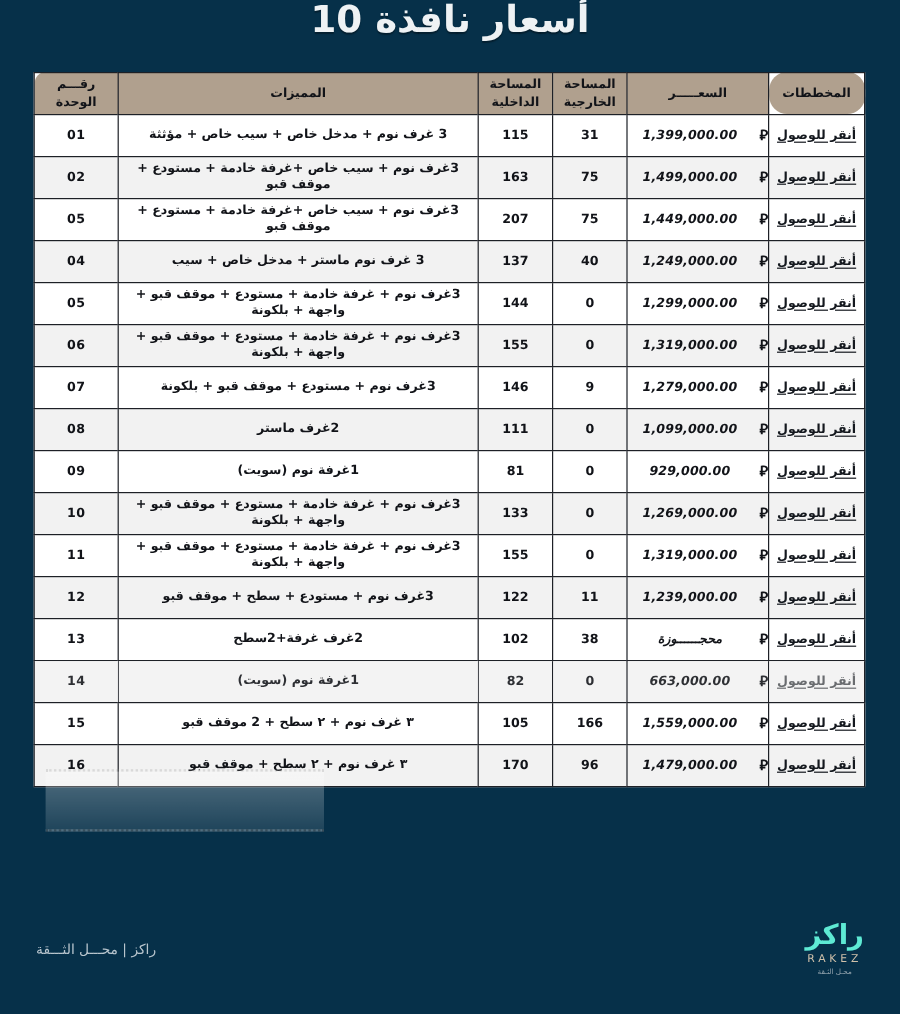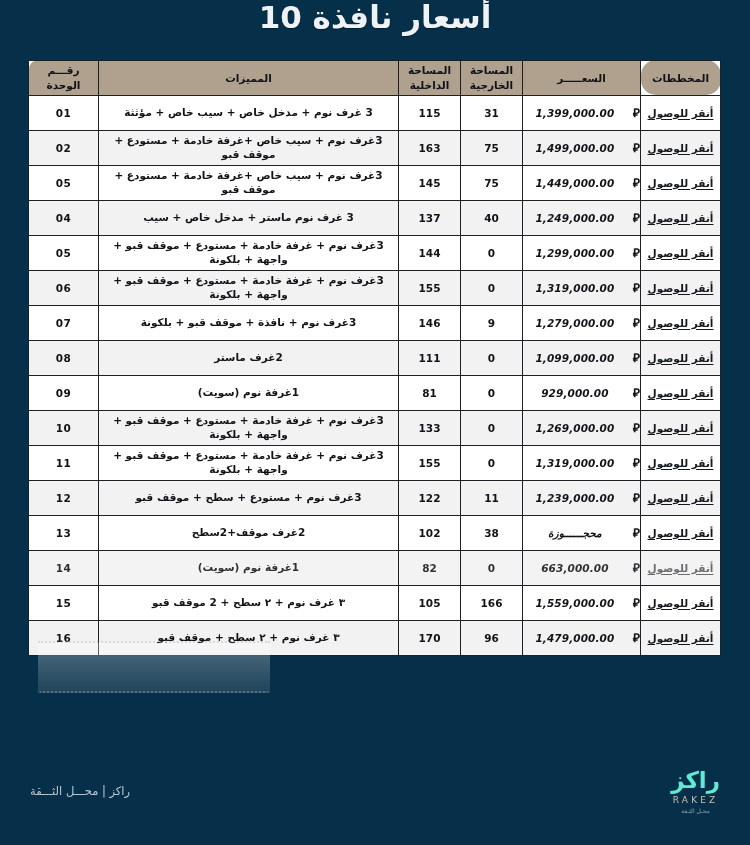--- a/index.html
+++ b/index.html
@@ -272,21 +272,21 @@
         </tr>
         <tr>
           <td class="plans-cell"><span class="plan-link">أنقر للوصول</span></td>
           <td class="price-cell">
             <span class="price-inner">
               <span class="riyal-symbol">⃁</span>
               <span class="price-amount">1,449,000.00</span>
             </span>
           </td>
           <td class="area-cell">75</td>
-          <td class="area-cell">145</td>
+          <td class="area-cell">207</td>
           <td class="features-cell">3غرف نوم + سيب خاص +غرفة خادمة + مستودع + موقف قبو</td>
           <td class="unit-cell">05</td>
         </tr>
         <tr>
           <td class="plans-cell"><span class="plan-link">أنقر للوصول</span></td>
           <td class="price-cell">
             <span class="price-inner">
               <span class="riyal-symbol">⃁</span>
               <span class="price-amount">1,249,000.00</span>
             </span>
@@ -325,21 +325,21 @@
         <tr>
           <td class="plans-cell"><span class="plan-link">أنقر للوصول</span></td>
           <td class="price-cell">
             <span class="price-inner">
               <span class="riyal-symbol">⃁</span>
               <span class="price-amount">1,279,000.00</span>
             </span>
           </td>
           <td class="area-cell">9</td>
           <td class="area-cell">146</td>
-          <td class="features-cell">3غرف نوم + نافذة + موقف قبو + بلكونة</td>
+          <td class="features-cell">3غرف نوم + مستودع + موقف قبو + بلكونة</td>
           <td class="unit-cell">07</td>
         </tr>
         <tr>
           <td class="plans-cell"><span class="plan-link">أنقر للوصول</span></td>
           <td class="price-cell">
             <span class="price-inner">
               <span class="riyal-symbol">⃁</span>
               <span class="price-amount">1,099,000.00</span>
             </span>
           </td>
@@ -403,21 +403,21 @@
         <tr>
           <td class="plans-cell"><span class="plan-link">أنقر للوصول</span></td>
           <td class="price-cell">
             <span class="price-inner">
               <span class="riyal-symbol">⃁</span>
               <span class="price-amount reserved">محجــــــوزة</span>
             </span>
           </td>
           <td class="area-cell">38</td>
           <td class="area-cell">102</td>
-          <td class="features-cell">2غرف موقف+2سطح</td>
+          <td class="features-cell">2غرف غرفة+2سطح</td>
           <td class="unit-cell">13</td>
         </tr>
         <tr class="row-faded">
           <td class="plans-cell"><span class="plan-link">أنقر للوصول</span></td>
           <td class="price-cell">
             <span class="price-inner">
               <span class="riyal-symbol">⃁</span>
               <span class="price-amount">663,000.00</span>
             </span>
           </td>

